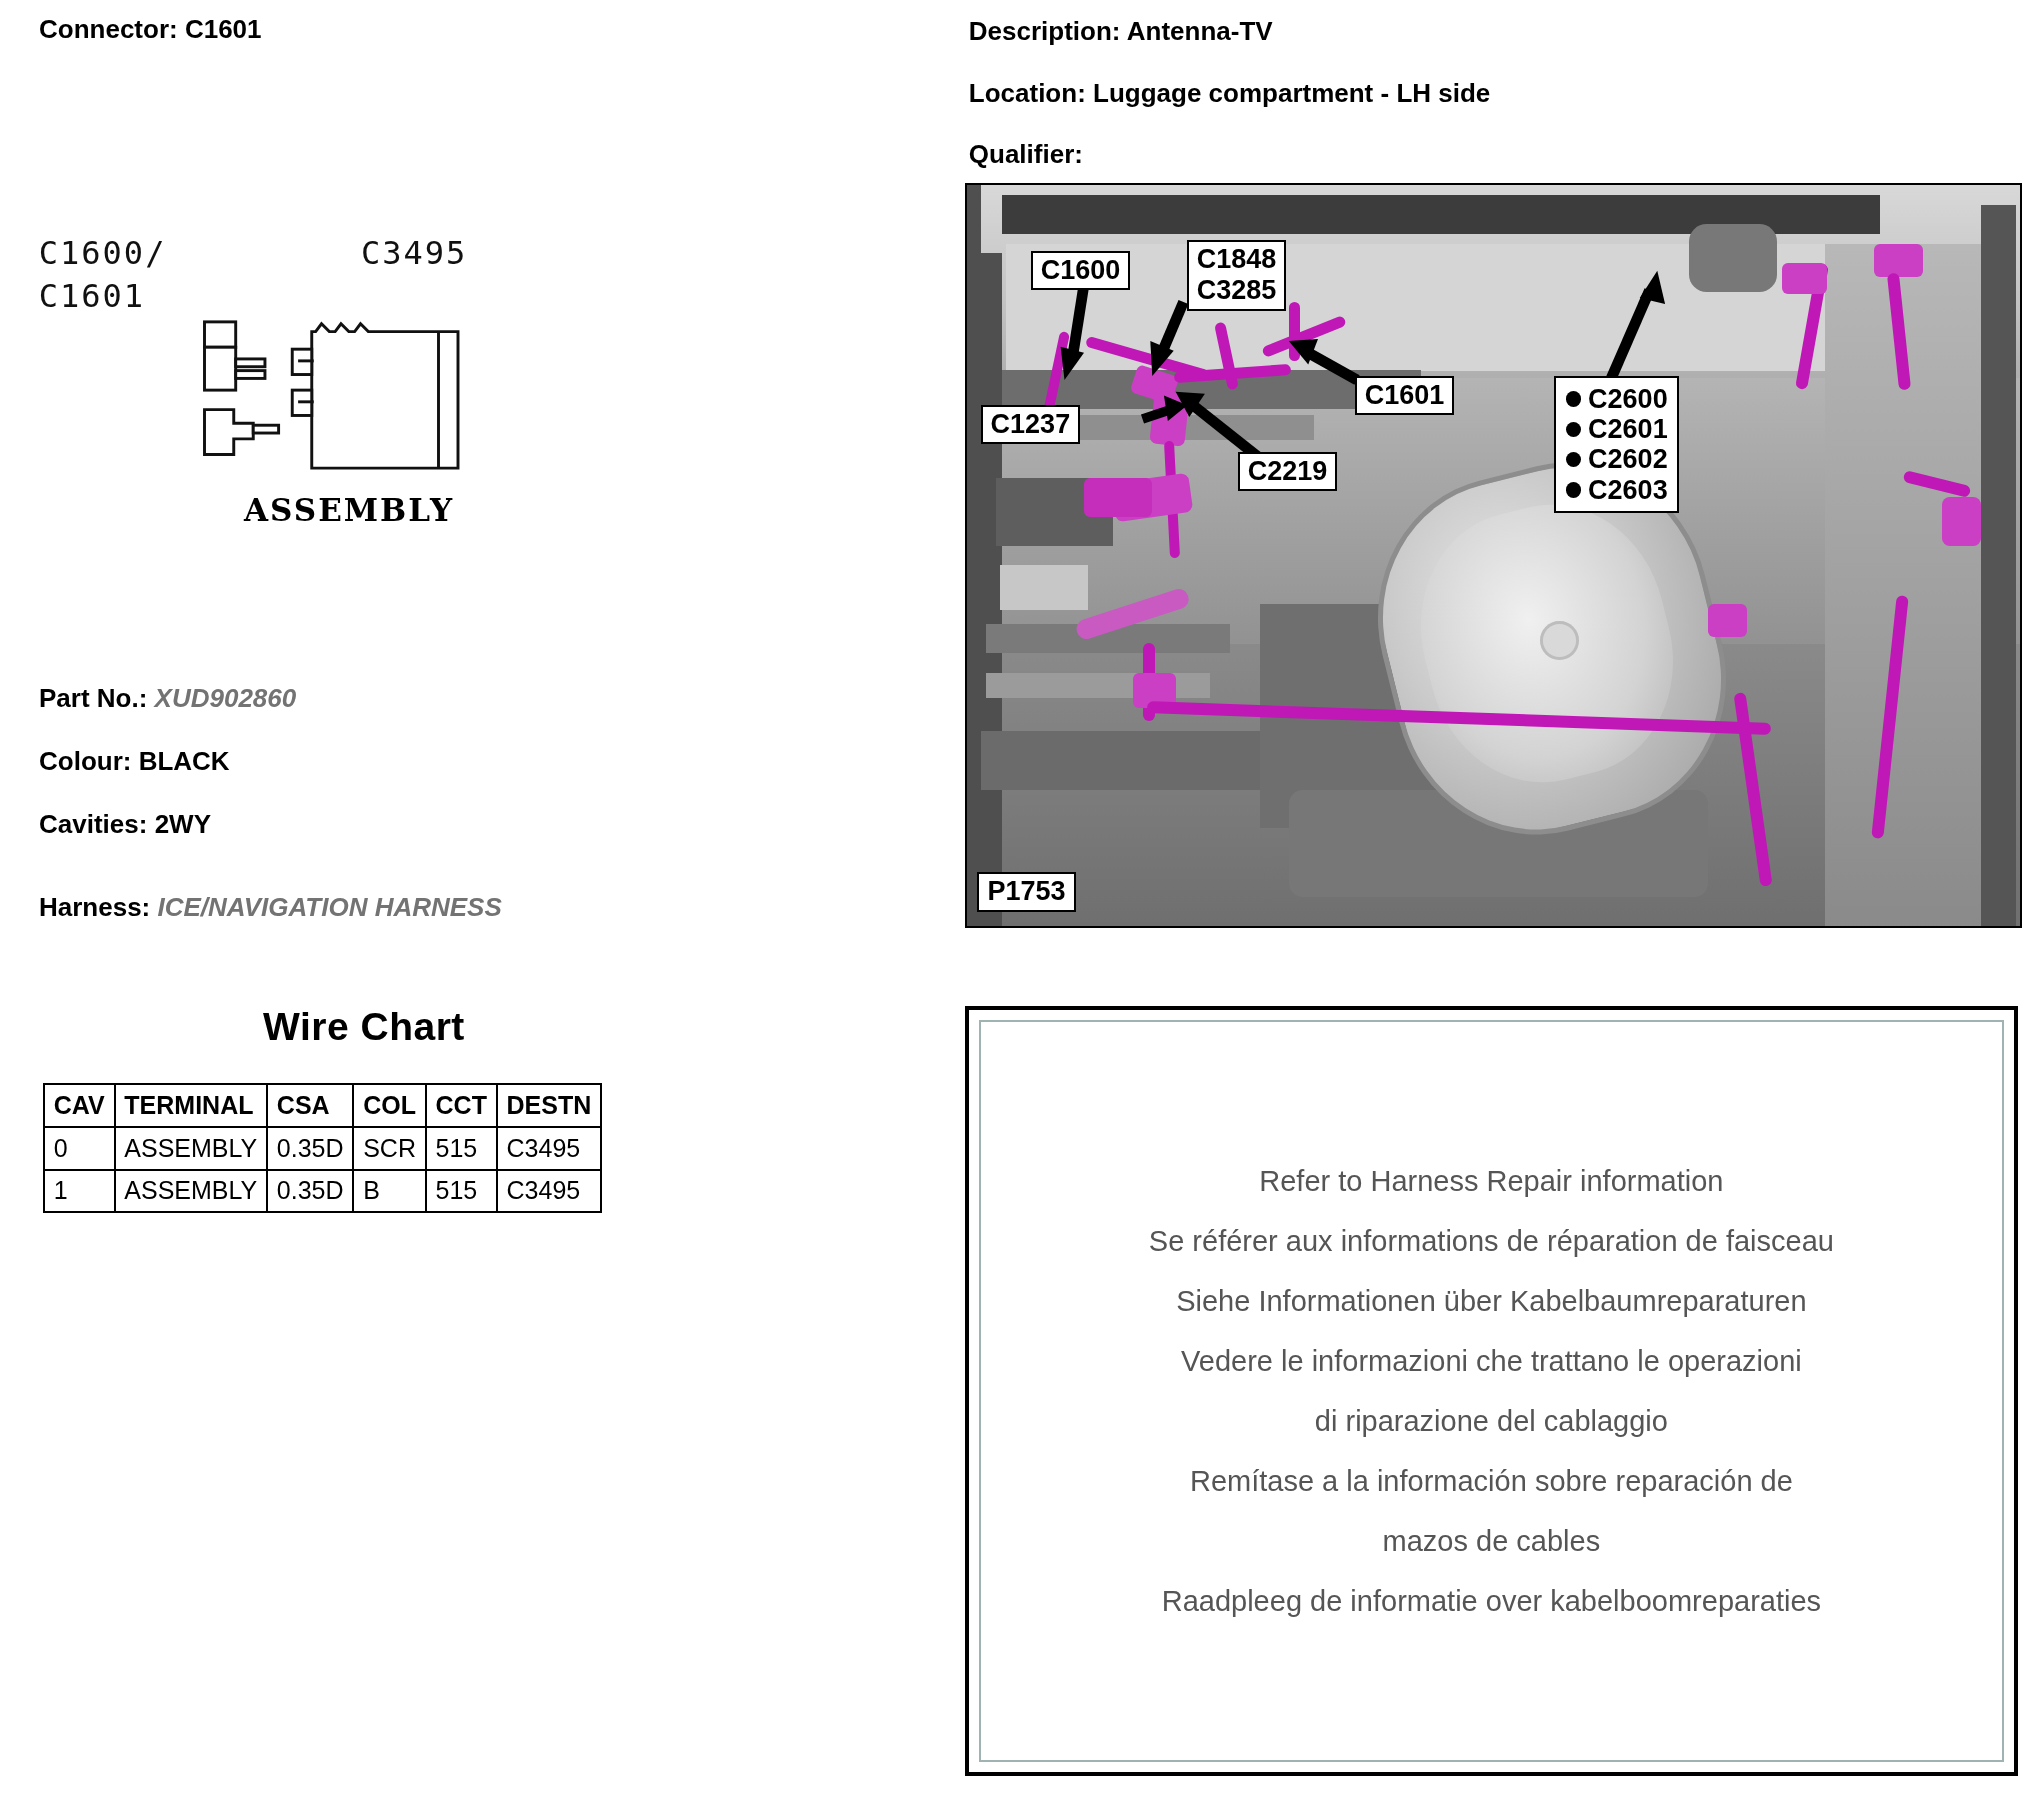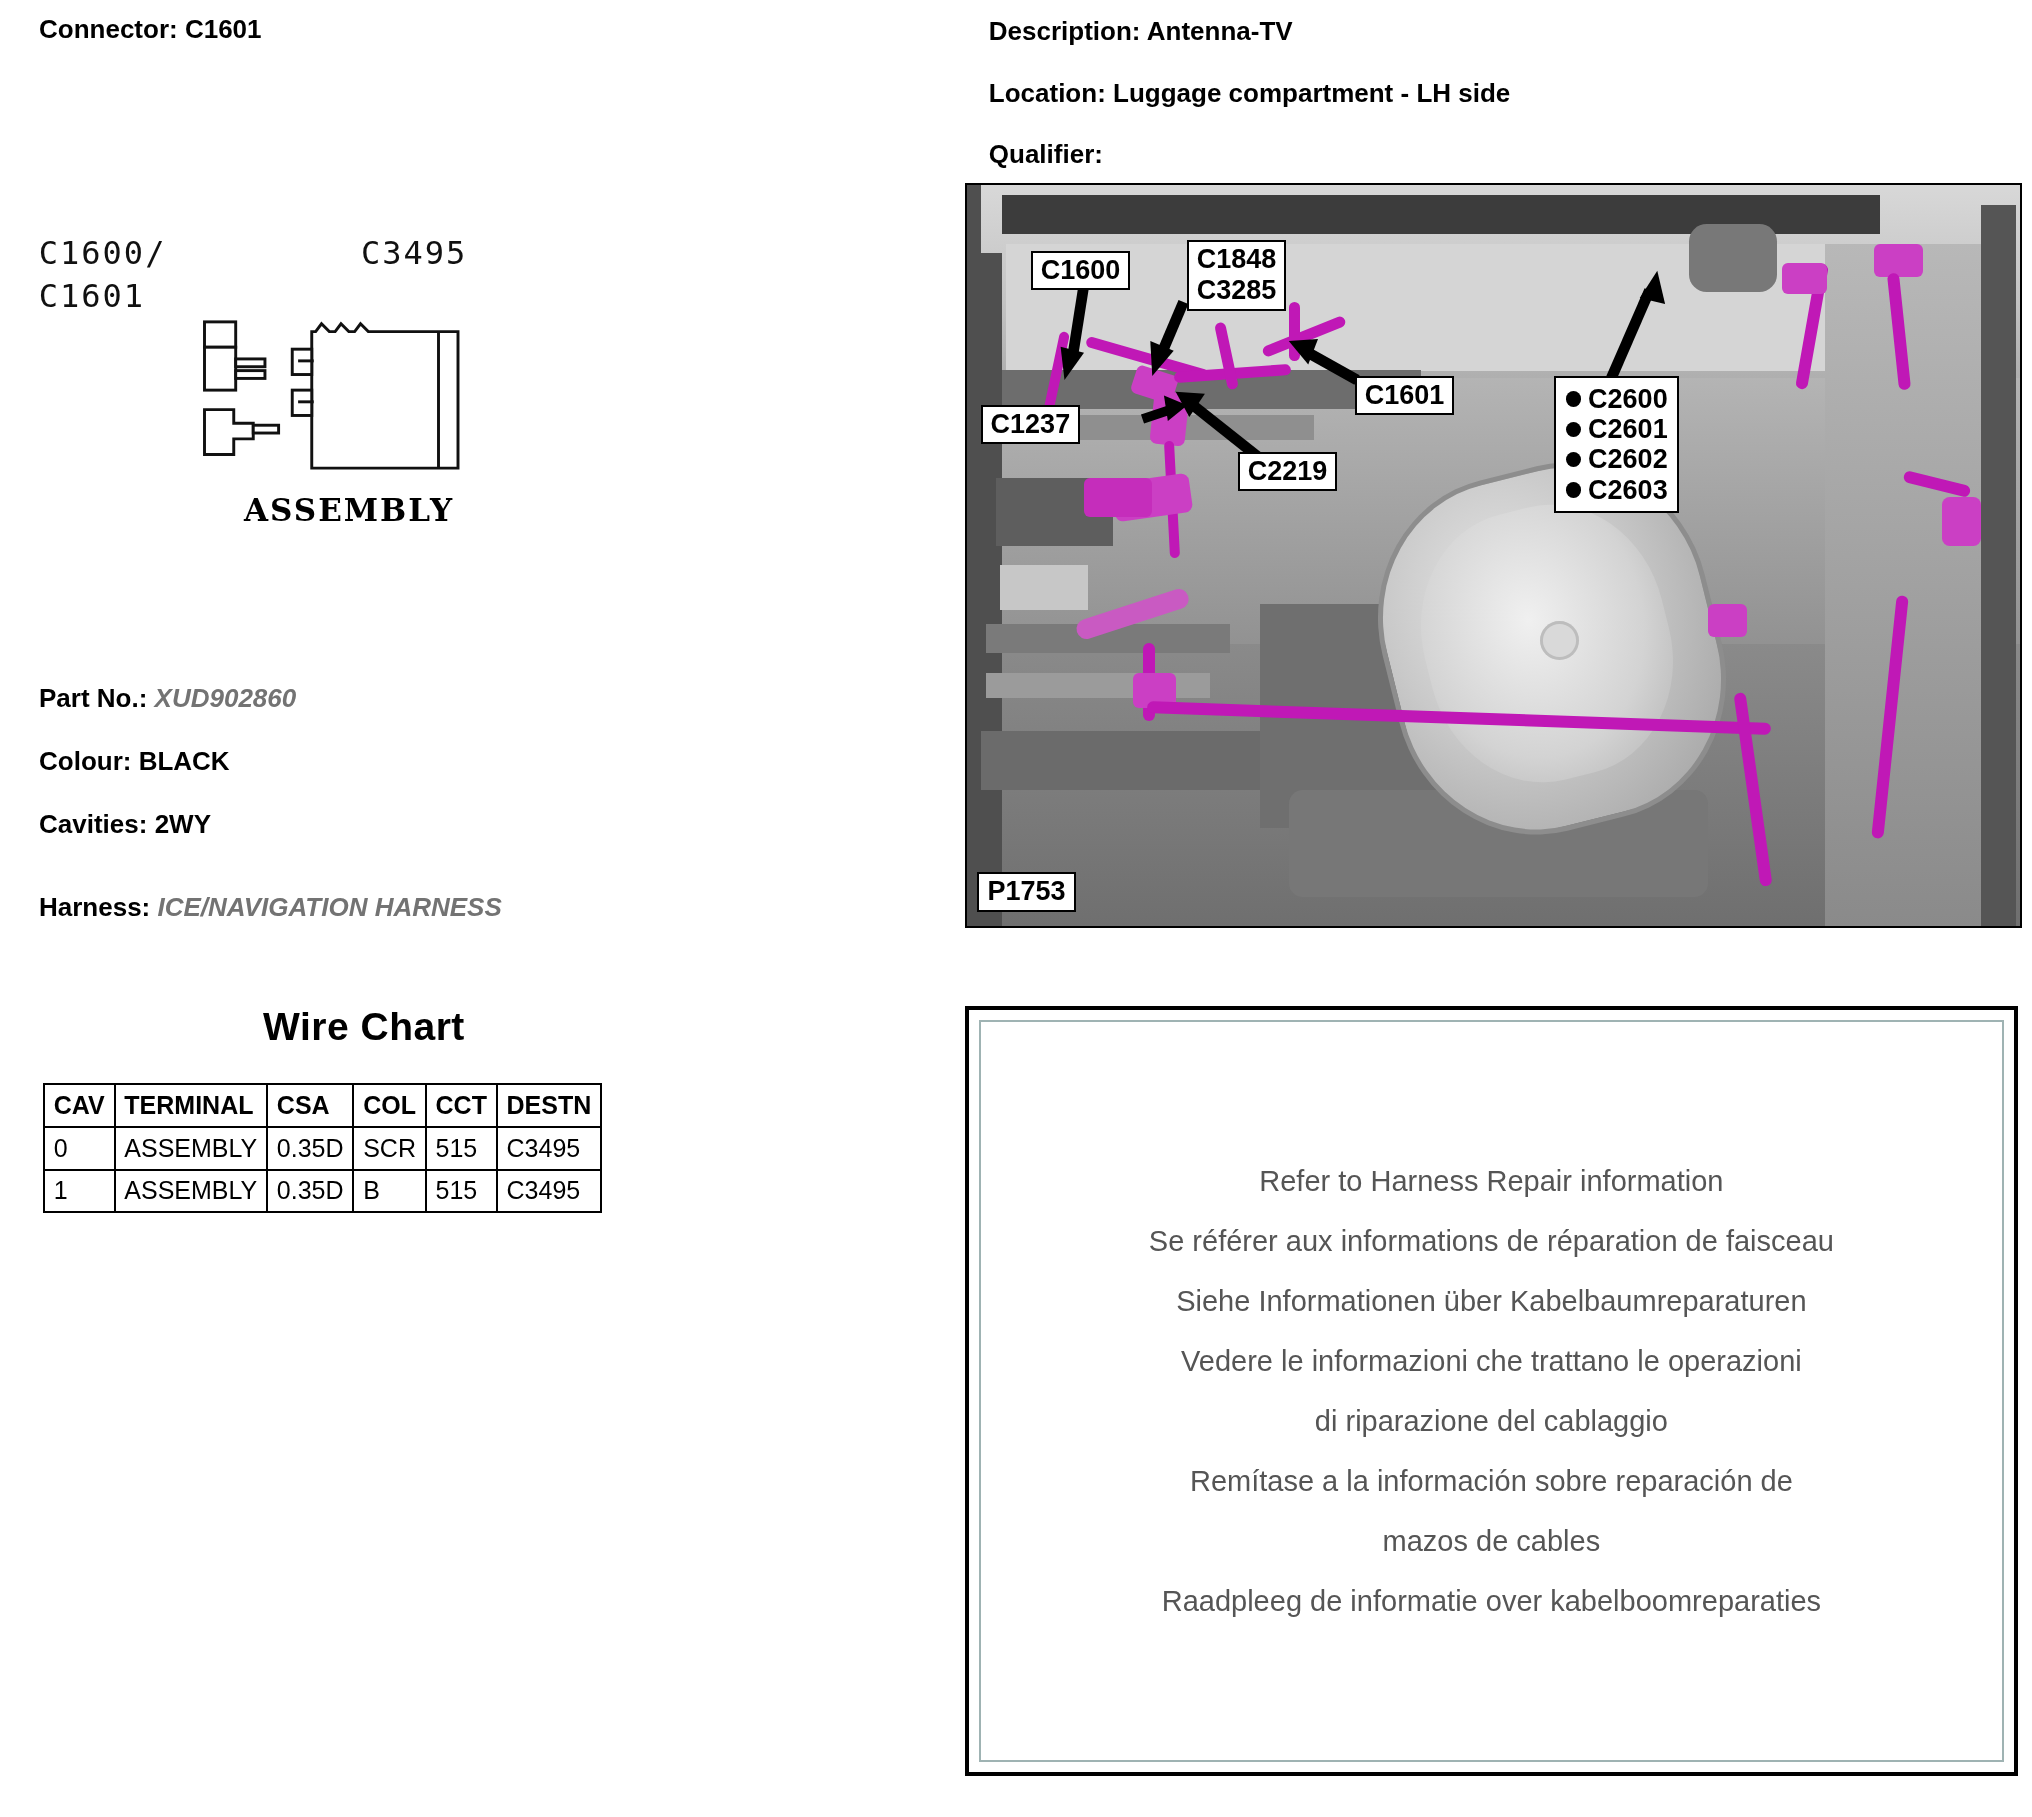--- a/index.html
+++ b/index.html
@@ -101,21 +101,20 @@
     left: 961px; top: 0;
     width: 1072px;
     height: 1818px;
   }
   .meta {
     position: absolute;
     left: 7.8px;
     font-size: 26px;
     font-weight: bold;
     white-space: nowrap;
-    margin-left: 20px;
   }
   #meta-desc { top: 15.6px; }
   #meta-loc  { top: 78px; }
   #meta-qual { top: 139px; }
 
   
   #illustration {
     position: absolute;
     left: 3.9px; top: 183px;
     width: 1053px; height: 741px;

